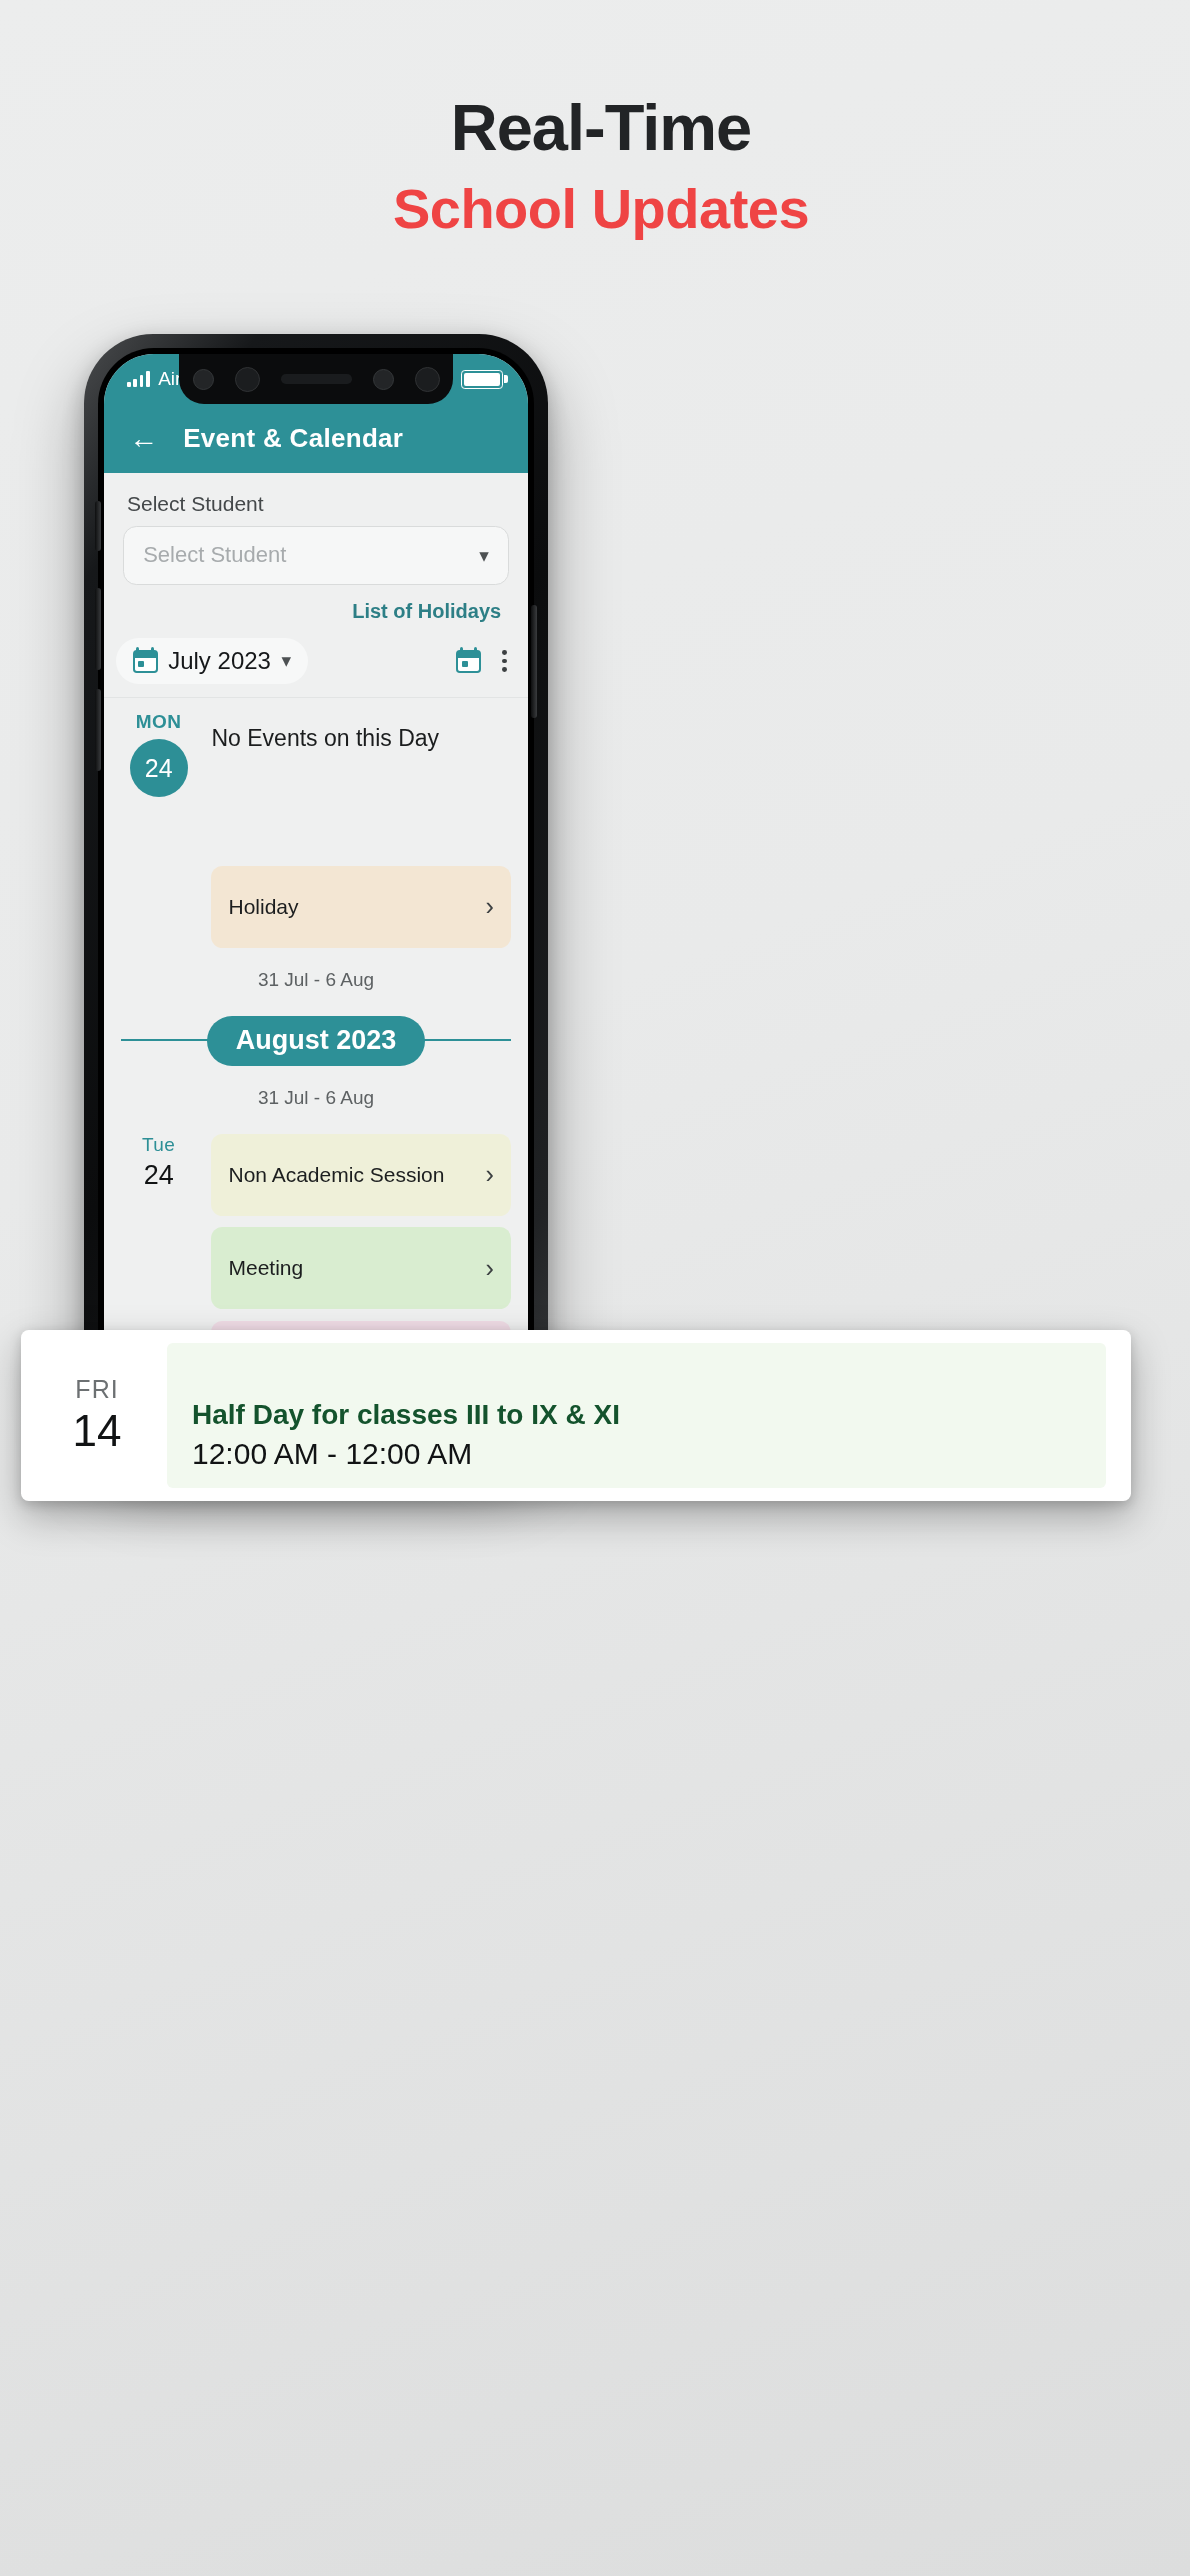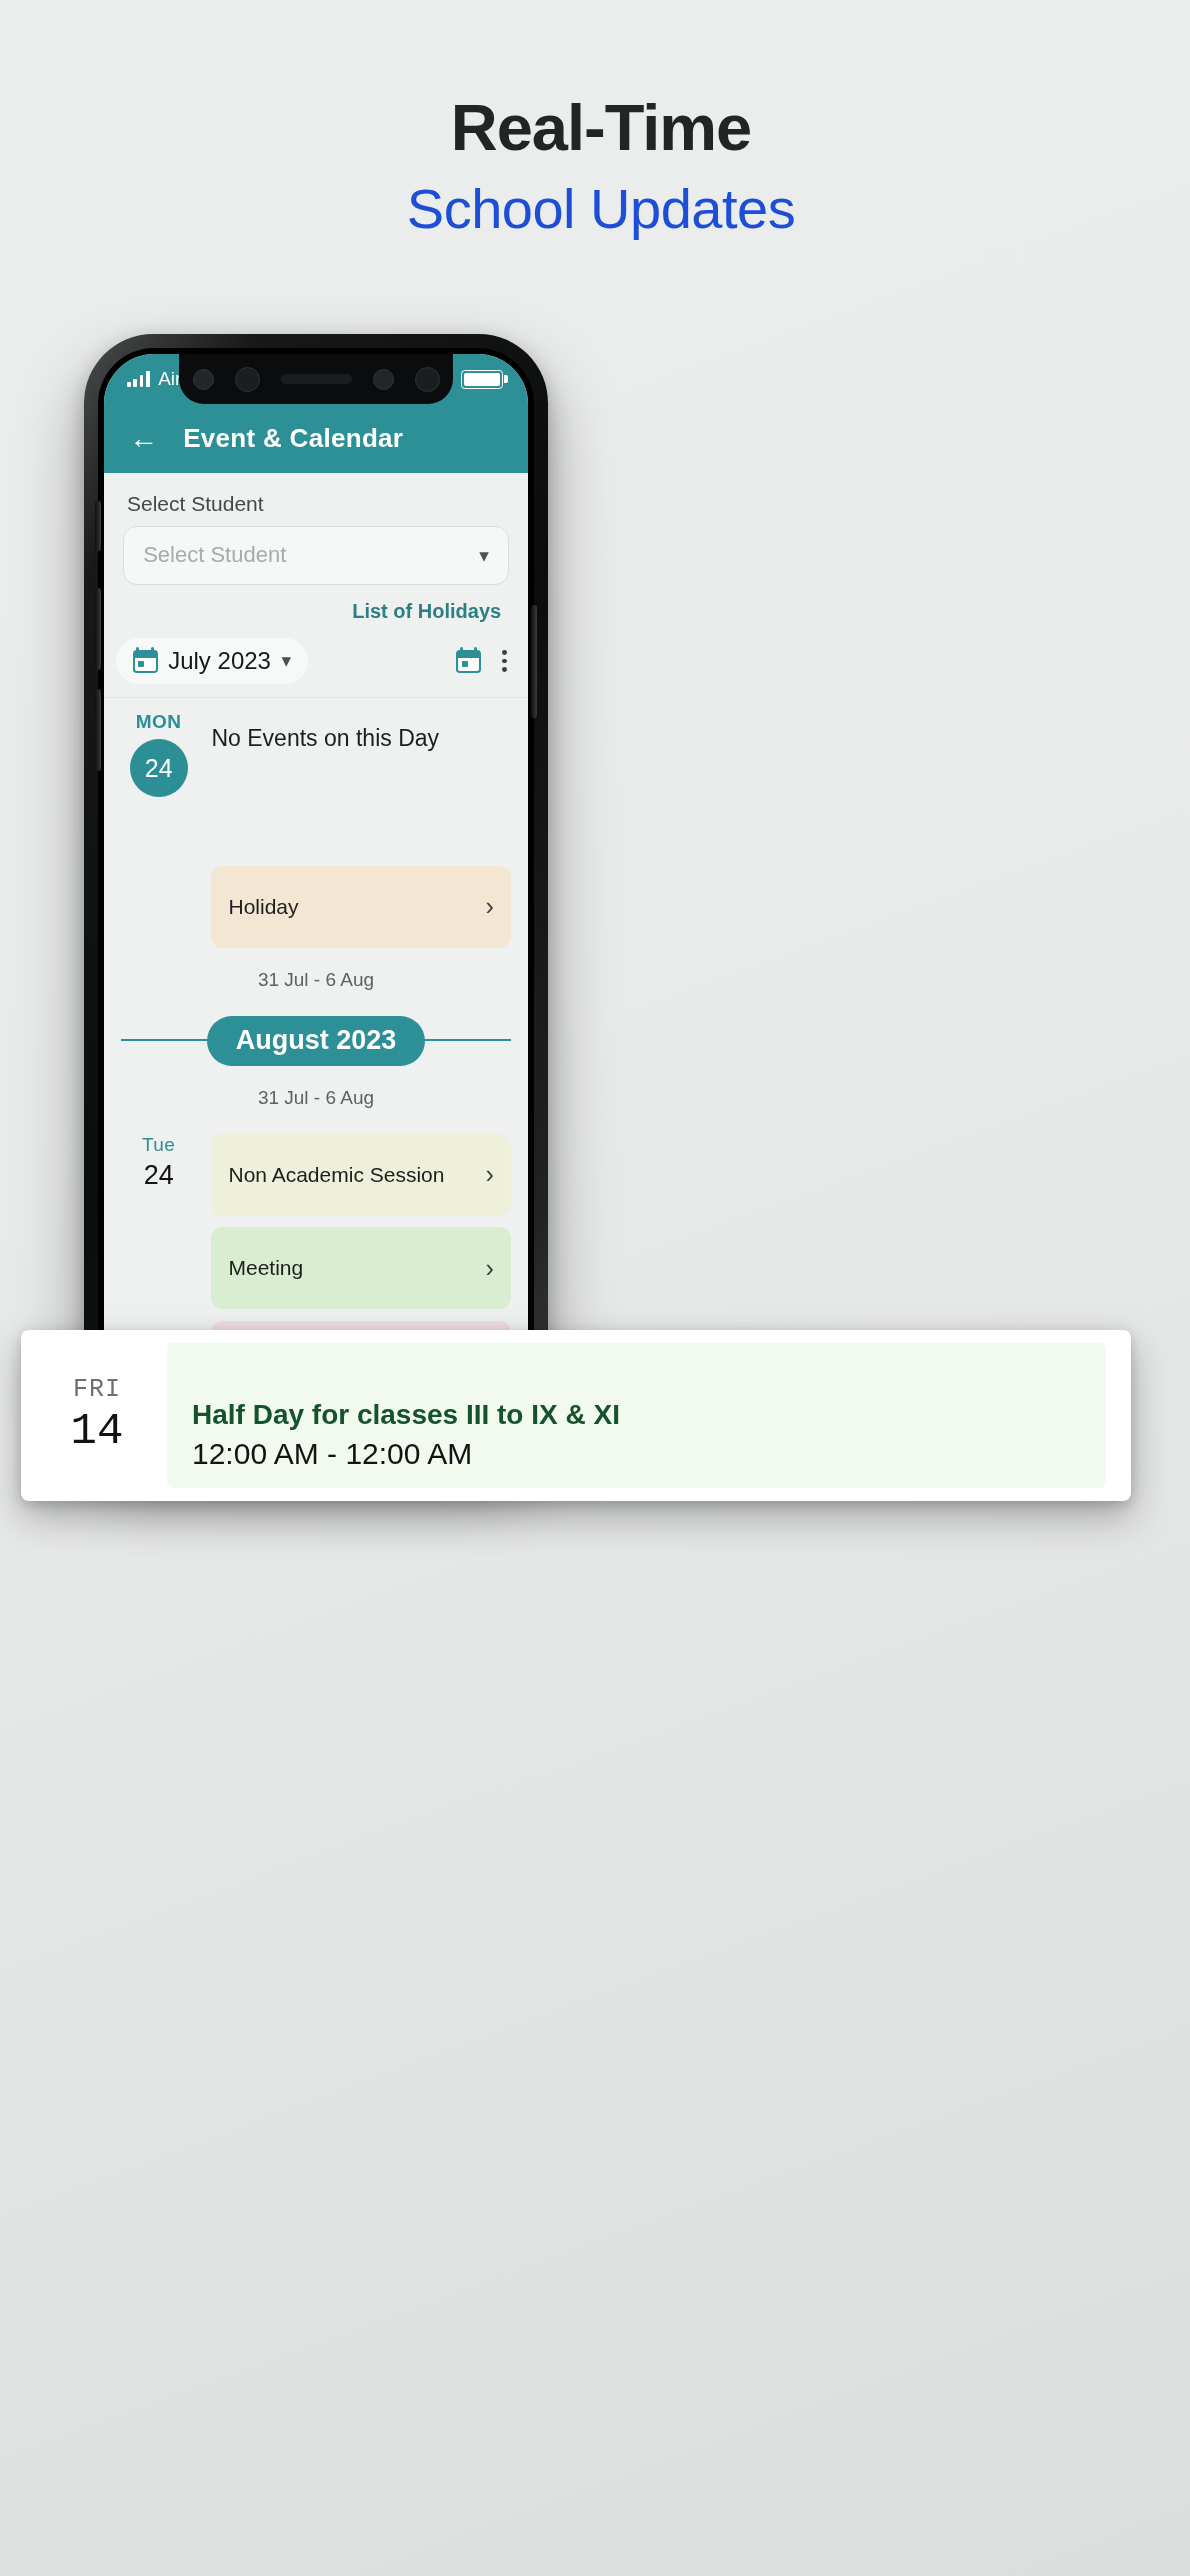--- a/index.html
+++ b/index.html
@@ -10,21 +10,21 @@
     position:relative; overflow:hidden;
   }
 
   
   .headline { position:absolute; top:92px; left:0; width:100%; text-align:center;padding-left:12px; }
   .headline .l1 {
     font-size:65px; font-weight:bold; color:#222426;
     letter-spacing:-1px; line-height:1.12;
   }
   .headline .l2 {
-    font-size:56px; font-weight:normal; color:#1d4ed8;
+    font-size:56px; font-weight:bold; color:#ef4444;
     letter-spacing:-0.5px; line-height:1.25; margin-top:9.6px;
   }
 
   
   .phone {
     position:absolute; left:84px; top:334px;
     width:464px; height:1119px;
     border-radius:69px;
     background:linear-gradient(125deg,#4a4c4e 0%,#16181a 14%,#0b0c0d 50%,#202224 86%,#3c3e40 100%);
     padding:14.4px;
@@ -171,21 +171,21 @@
   .lg { display:flex; align-items:center; gap:10.5px; font-size:22px; color:#1c1e1f; }
   .dot { width:23px;height:23px;border-radius:50%; display:block; }
 
   
   .overlay {
     position:absolute; left:21px; top:1330px; width:1110px; height:171px;
     background:#fff; border-radius:7.7px;
     box-shadow:0 15.3px 38px rgba(0,0,0,.28), 0 3.8px 11.5px rgba(0,0,0,.16);
     display:flex; align-items:center; gap:27px; padding:0 25px 0 33px; z-index:30;
   }
-  .ov-date { width:86px; text-align:center; flex:none;font-family:Liberation Mono, monospace; }
+  .ov-date { width:86px; text-align:center; flex:none; }
   .ov-dow { font-size:25px; color:#6c7072; letter-spacing:1px; }
   .ov-num { font-size:44px; color:#111314; margin-top:1.9px; }
   .ov-body {
     flex:1; background:#f2f9ef; border-radius:5.8px; align-self:stretch;
     margin:13.4px 0; padding:21px 25px; display:flex; flex-direction:column;
     justify-content:center; gap:5.8px;
   }
   .ov-t1 { font-size:28px; font-weight:bold; color:#14532d;margin-top:39px; }
   .ov-t2 { font-size:30px; color:#111314; }
 </style>

